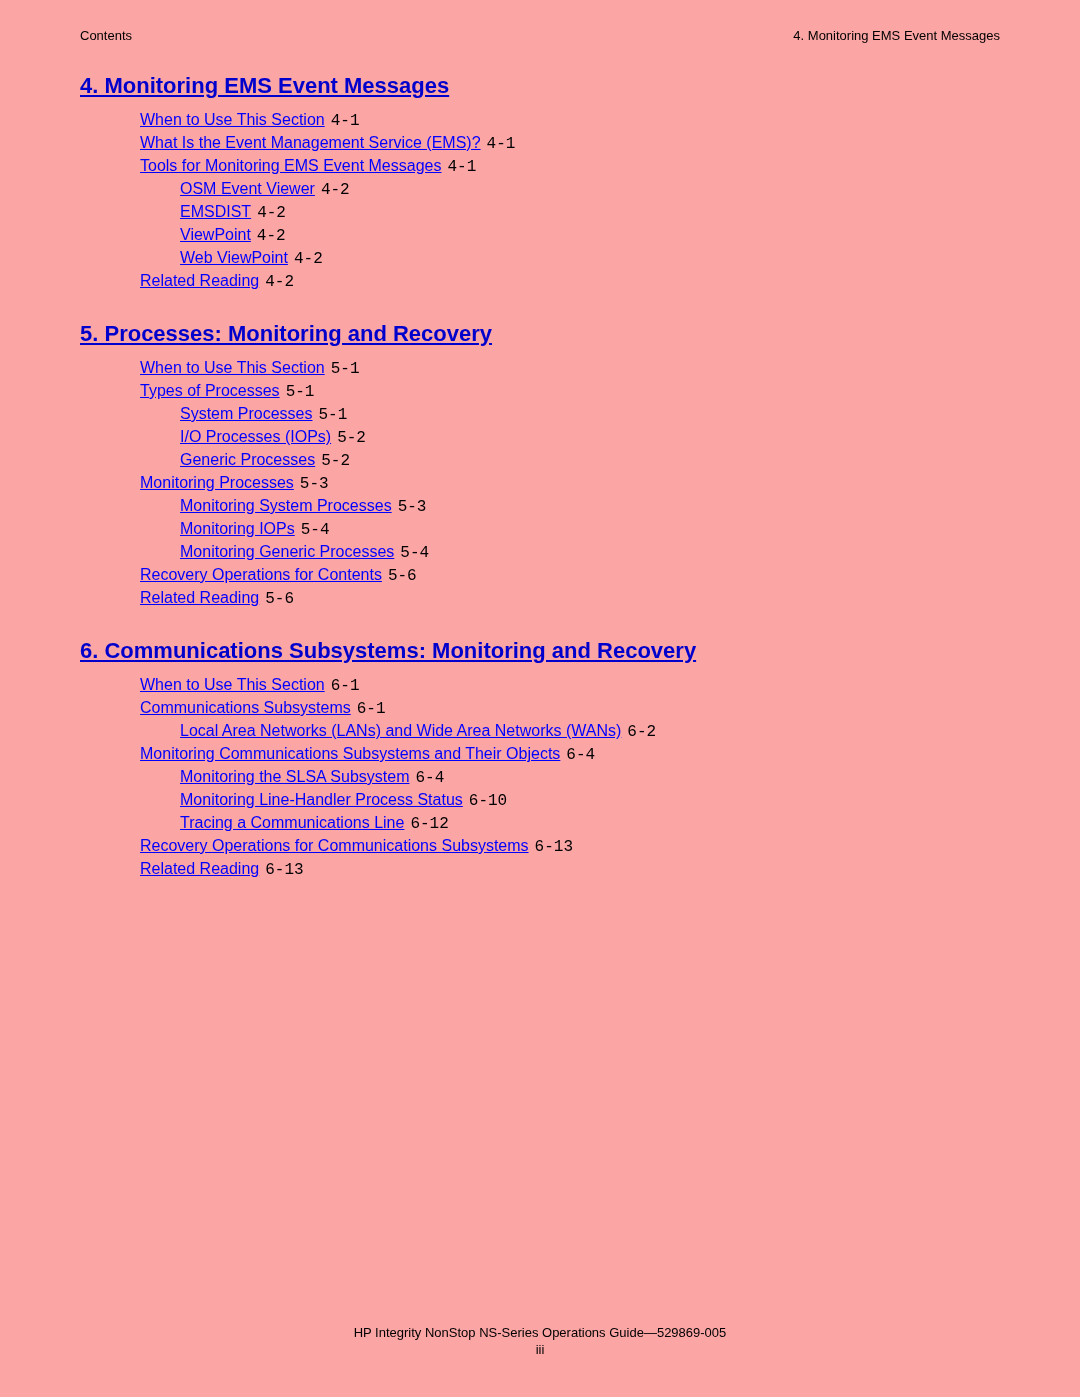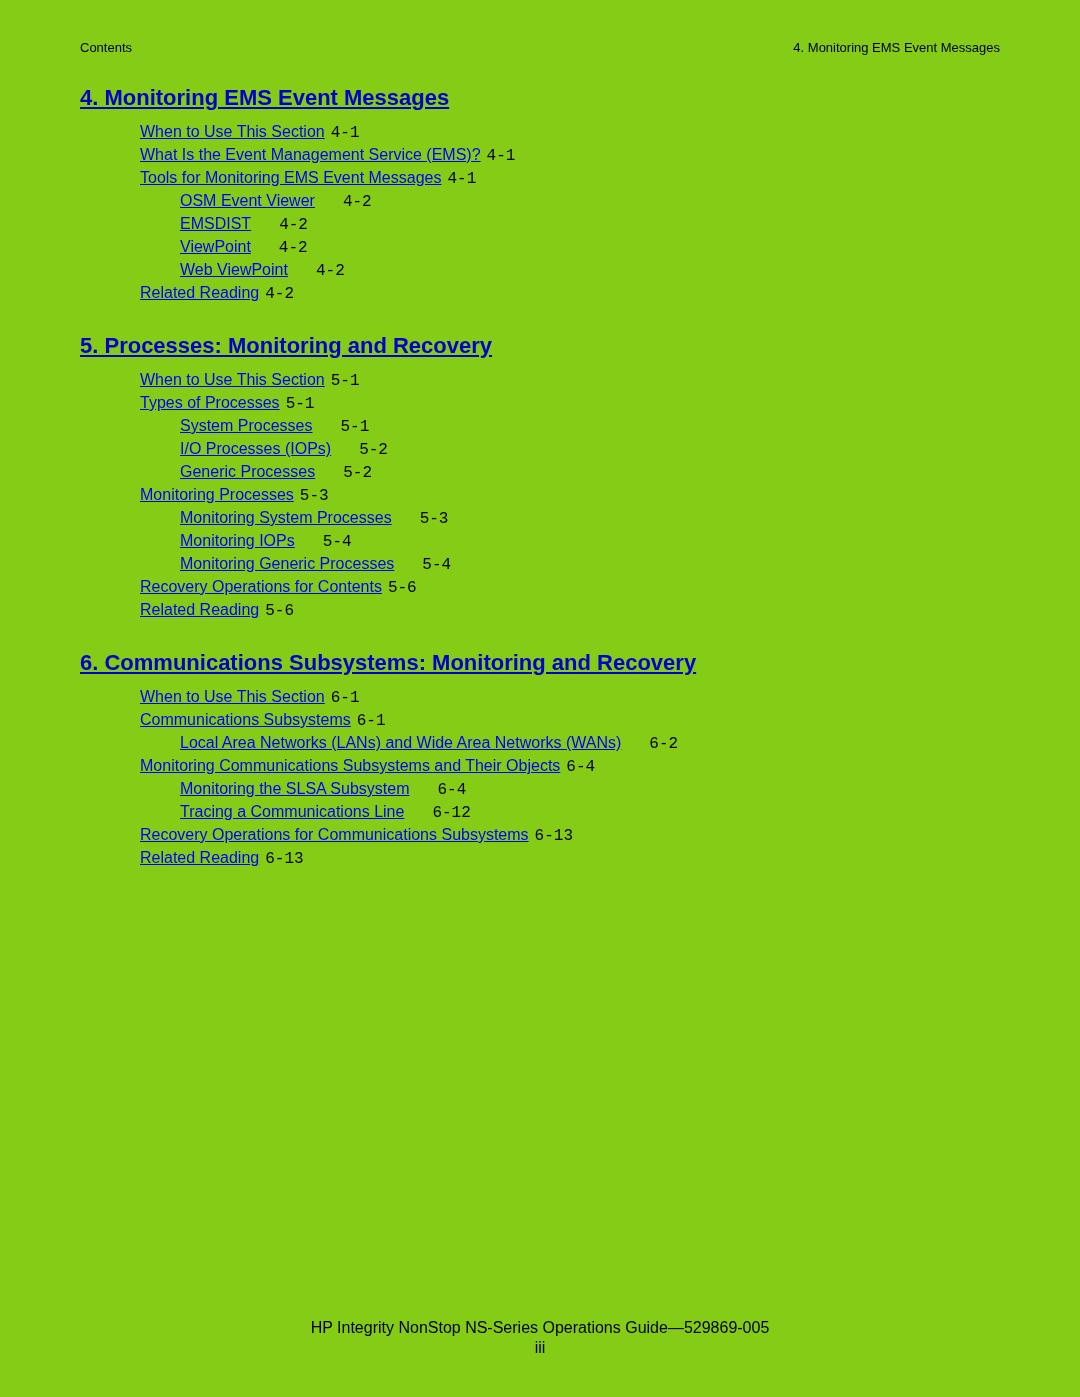--- a/index.html
+++ b/index.html
@@ -14,22 +14,22 @@
       font-size: 14px;
       color: #000000;
       width: 1080px;
       min-height: 1397px;
       position: relative;
     }
 
     .page-container {
       width: 1080px;
       min-height: 1397px;
-      background: #84cc16;
-      padding: 40px 80px 80px 80px;
+      background: #fca5a5;
+      padding: 28px 80px 80px 80px;
       position: relative;
     }
 
     .page-header {
       display: flex;
       justify-content: space-between;
       align-items: flex-start;
       margin-bottom: 30px;
       font-size: 13px;
       color: #000;
@@ -62,21 +62,20 @@
       margin-bottom: 4px;
       font-size: 16px;
     }
 
     .toc-entry.indent1 {
       margin-left: 0px;
     }
 
     .toc-entry.indent2 {
       margin-left: 40px;
-      gap: 22px;
     }
 
     .toc-link {
       color: #0000ff;
       text-decoration: underline;
       cursor: pointer;
       white-space: nowrap;
     }
 
     .toc-page {
@@ -87,21 +86,21 @@
     }
 
     .page-footer {
       position: absolute;
       bottom: 40px;
       left: 0;
       right: 0;
       display: flex;
       flex-direction: column;
       align-items: center;
-      font-size: 16px;
+      font-size: 13px;
       color: #000;
     }
 
     .footer-text {
       text-align: center;
     }
 
     .footer-page-num {
       text-align: right;
       margin-top: 2px;
@@ -216,20 +215,24 @@
         </div>
         <div class="toc-entry indent1">
           <a class="toc-link" href="#">Monitoring Communications Subsystems and Their Objects</a>
           <span class="toc-page">6-4</span>
         </div>
         <div class="toc-entry indent2">
           <a class="toc-link" href="#">Monitoring the SLSA Subsystem</a>
           <span class="toc-page">6-4</span>
         </div>
         <div class="toc-entry indent2">
+          <a class="toc-link" href="#">Monitoring Line-Handler Process Status</a>
+          <span class="toc-page">6-10</span>
+        </div>
+        <div class="toc-entry indent2">
           <a class="toc-link" href="#">Tracing a Communications Line</a>
           <span class="toc-page">6-12</span>
         </div>
         <div class="toc-entry indent1">
           <a class="toc-link" href="#">Recovery Operations for Communications Subsystems</a>
           <span class="toc-page">6-13</span>
         </div>
         <div class="toc-entry indent1">
           <a class="toc-link" href="#">Related Reading</a>
           <span class="toc-page">6-13</span>

